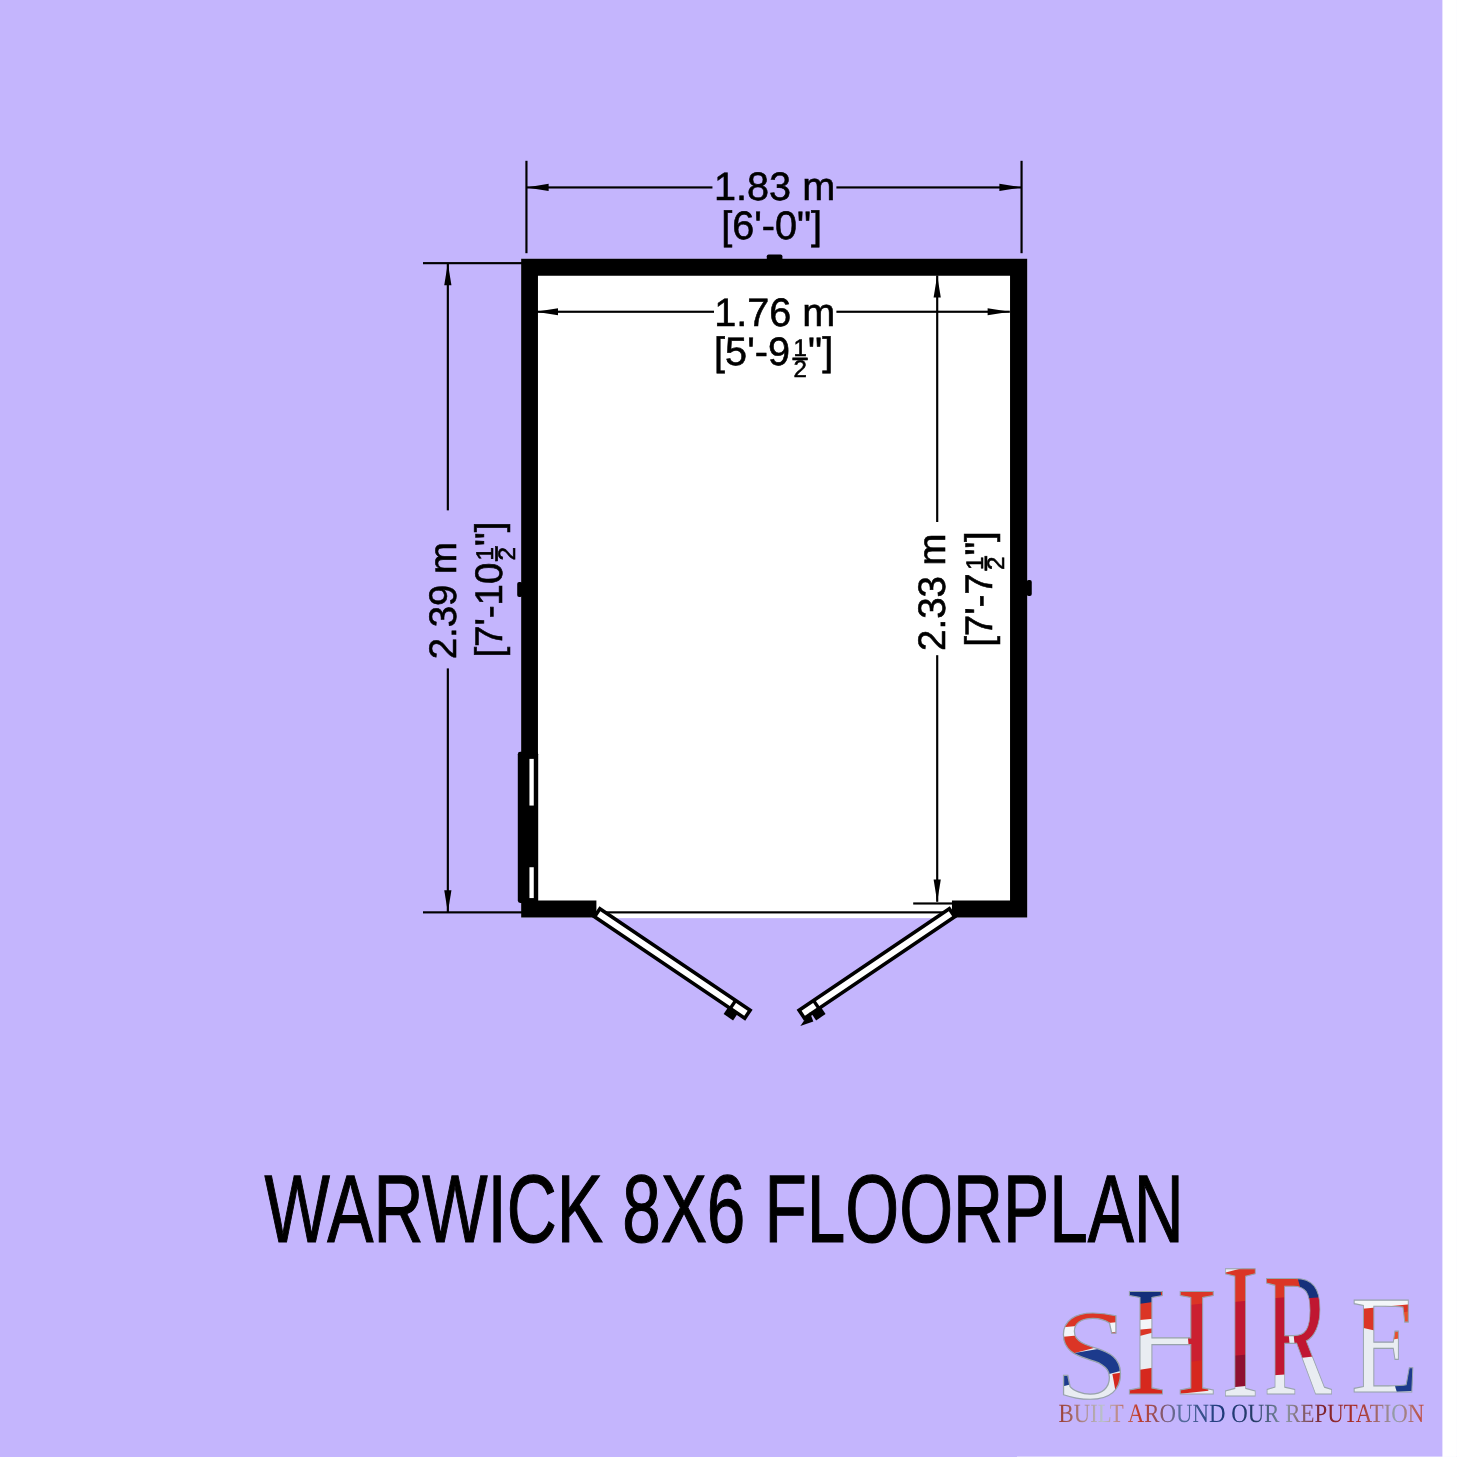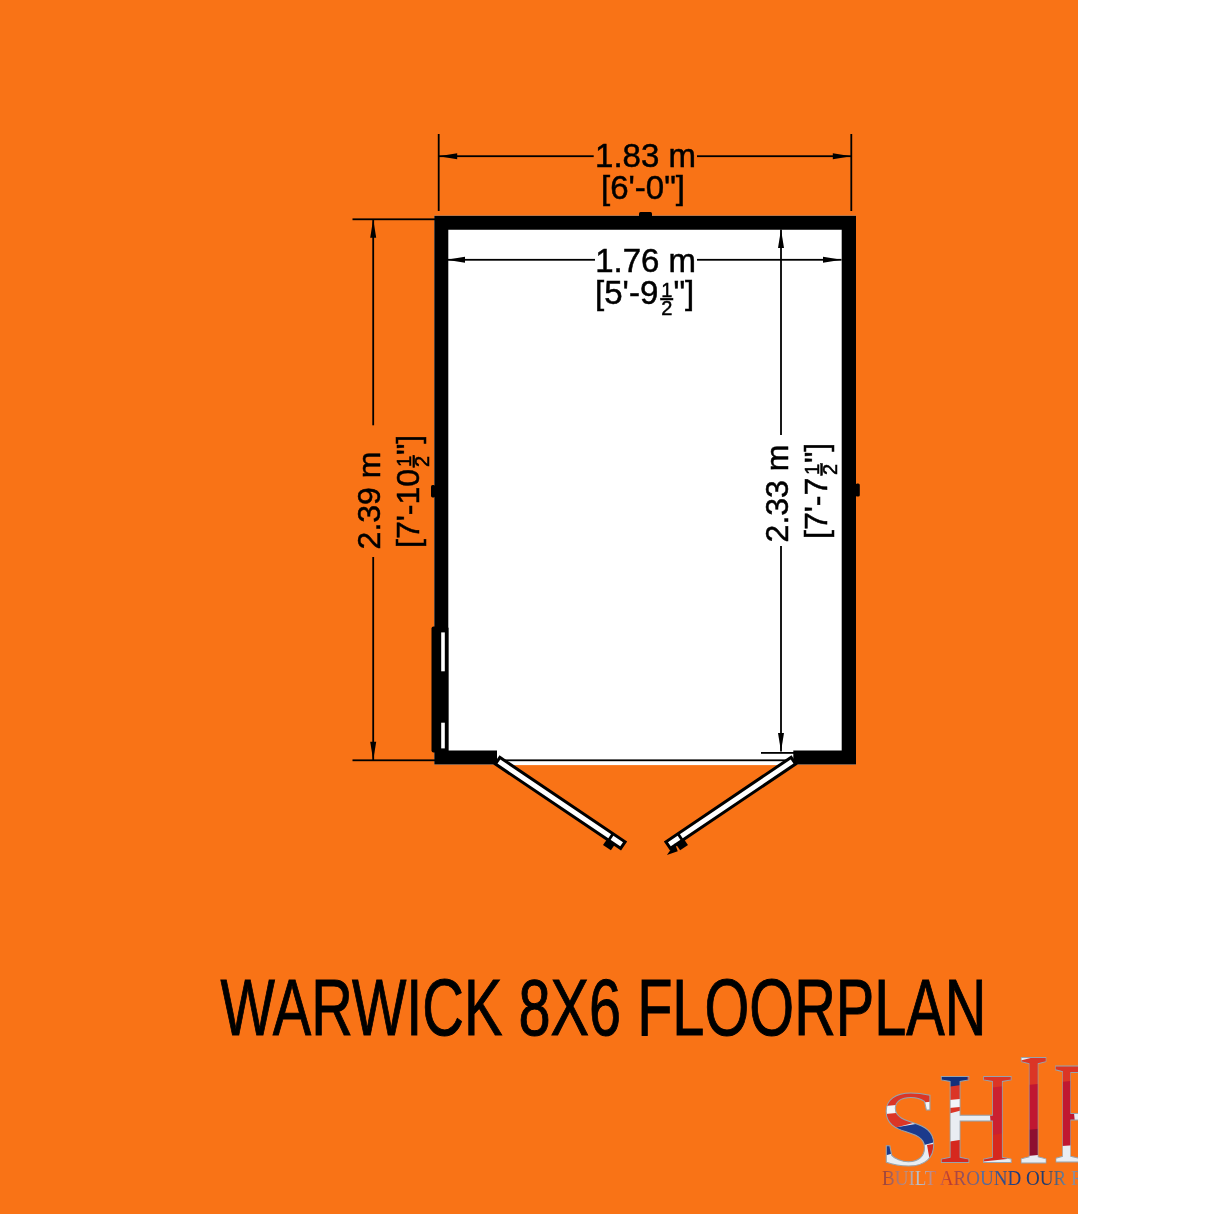--- a/index.html
+++ b/index.html
@@ -1,16 +1,16 @@
 <!DOCTYPE html>
 <html><head>
 <meta charset="utf-8">
 <style>
   html,body{margin:0;padding:0;background:#fff;}
-  .page{position:relative;width:1078px;height:1214px;background:#f97316;overflow:hidden;}
+  .page{position:relative;width:1202px;height:1214px;background:#c4b5fd;overflow:hidden;}
   svg text{font-family:"Liberation Sans",sans-serif;} svg text.lg{font-family:"Liberation Serif",serif;}
 </style>
 </head>
 <body>
 <div class="page">
 <svg width="1214" height="1214" viewBox="0 0 1214 1214" xmlns="http://www.w3.org/2000/svg">
 <defs>
   <mask id="shm" maskUnits="userSpaceOnUse" x="860" y="1035" width="345" height="140">
     <rect x="860" y="1035" width="345" height="140" fill="#000"></rect>
     <text class="lg" transform="translate(878.7,1165) scale(1.04,1)" font-size="107" fill="#fff">S</text>

